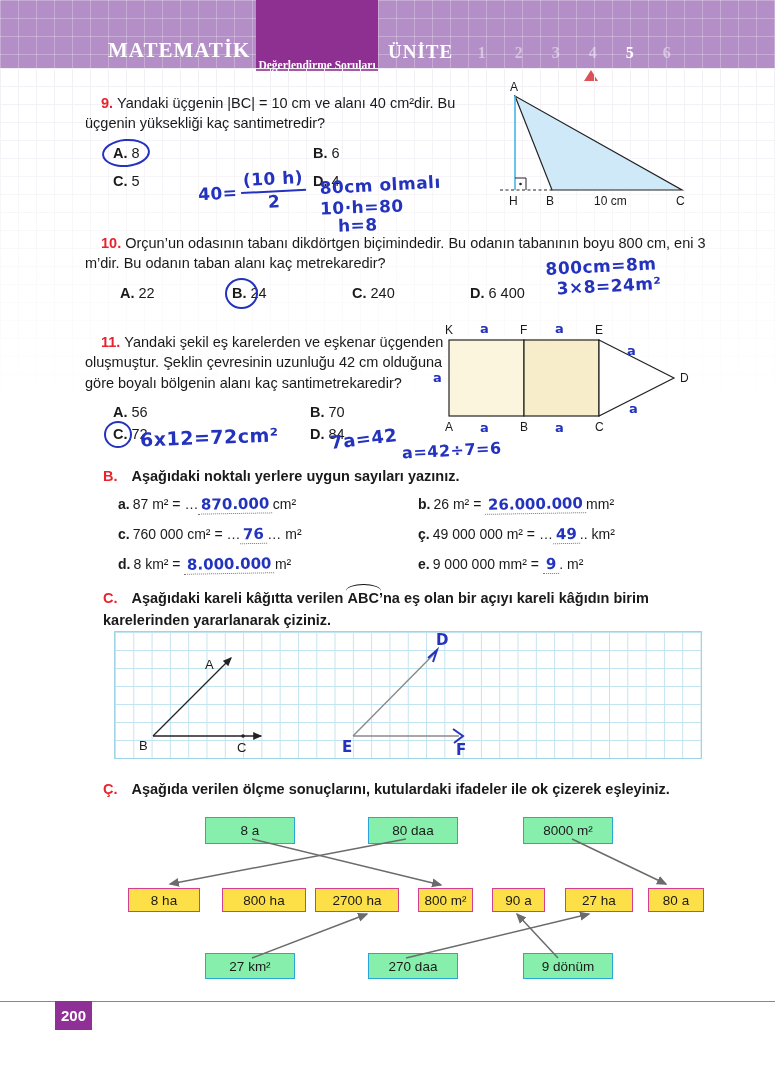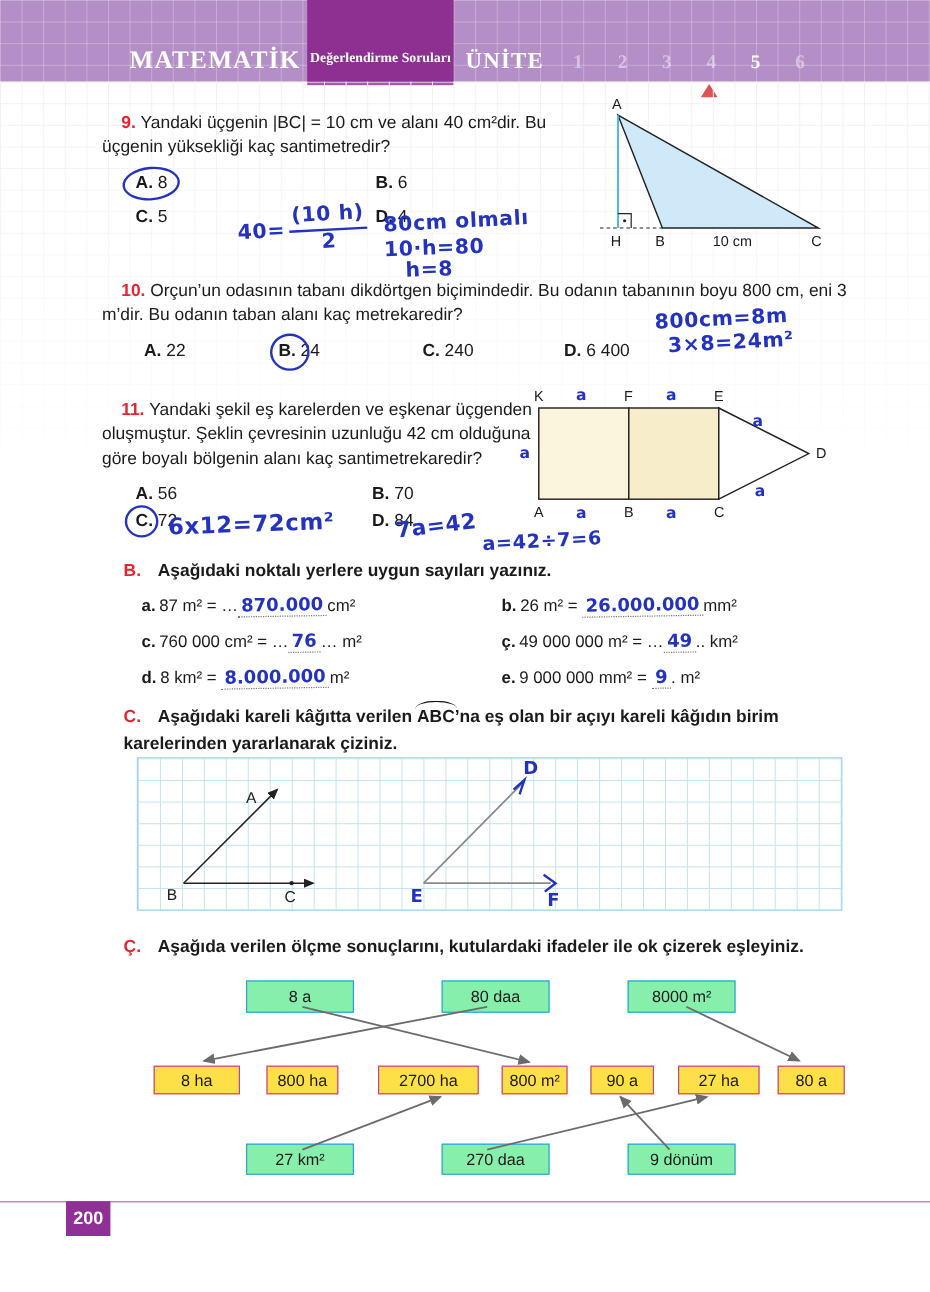--- a/index.html
+++ b/index.html
@@ -5,21 +5,21 @@
   html,body{margin:0;padding:0;background:#fff;}
   .page{position:relative;width:775px;height:1077px;background:#fff;overflow:hidden;
         font-family:"Liberation Sans",sans-serif;color:#1a1a1a;}
   
   .banner{position:absolute;left:0;top:0;width:775px;height:68px;background-color:#b48fc7;
           background-image:linear-gradient(rgba(255,255,255,0.25) 1px,transparent 1px),
                            linear-gradient(90deg,rgba(255,255,255,0.25) 1px,transparent 1px);
           background-size:18px 18px;font-family:Liberation Serif, serif;}
   .brand{position:absolute;left:108px;bottom:5px;font-size:21px;font-weight:bold;color:#fff;letter-spacing:1px;}
   .tabbox{position:absolute;left:256px;top:0;width:122px;height:71px;background:#8e2f92;
-          display:flex;align-items:flex-end;justify-content:center;padding-bottom:16px;box-sizing:border-box;}
+          display:flex;align-items:flex-end;justify-content:center;padding-bottom:0;box-sizing:border-box;}
   .tabbox span{color:#fff;font-size:11.5px;font-weight:bold;white-space:nowrap;}
   .unitbar{position:absolute;left:388px;bottom:5px;display:flex;align-items:baseline;}
   .unit-label{color:#fff;font-weight:bold;font-size:19px;letter-spacing:1px;margin-right:10px;}
   .unit-num{width:37px;text-align:center;font-weight:bold;font-size:16px;color:rgba(255,255,255,0.45);}
   .unit-num.active{color:#fff;}
   .tri-marker{position:absolute;left:584px;top:70px;width:0;height:0;
               border-left:7px solid transparent;border-right:7px solid transparent;border-bottom:11px solid #d42027;}
   
   .faint-grid{position:absolute;left:0;top:68px;width:775px;height:380px;pointer-events:none;
           background-image:linear-gradient(to bottom,rgba(255,255,255,0.2) 0%,#ffffff 90%),
@@ -254,21 +254,21 @@
   <div class="sec" id="sec-match">
     <span class="letter">Ç.</span><span>Aşağıda verilen ölçme sonuçlarını, kutulardaki ifadeler ile ok çizerek eşleyiniz.</span>
   </div>
 
   <div id="match">
     <div class="mbox blue" style="left:205px;top:7px;width:90px;height:27px;">8 a</div>
     <div class="mbox blue" style="left:368px;top:7px;width:90px;height:27px;">80 daa</div>
     <div class="mbox blue" style="left:523px;top:7px;width:90px;height:27px;">8000 m²</div>
 
     <div class="mbox pink" style="left:128px;top:78px;width:72px;height:24px;">8 ha</div>
-    <div class="mbox pink" style="left:222px;top:78px;width:60px;height:24px;">800 ha</div>
+    <div class="mbox pink" style="left:222px;top:78px;width:84px;height:24px;">800 ha</div>
     <div class="mbox pink" style="left:315px;top:78px;width:84px;height:24px;">2700 ha</div>
     <div class="mbox pink" style="left:418px;top:78px;width:55px;height:24px;">800 m²</div>
     <div class="mbox pink" style="left:492px;top:78px;width:53px;height:24px;">90 a</div>
     <div class="mbox pink" style="left:565px;top:78px;width:68px;height:24px;">27 ha</div>
     <div class="mbox pink" style="left:648px;top:78px;width:56px;height:24px;">80 a</div>
 
     <div class="mbox blue" style="left:205px;top:143px;width:90px;height:26px;">27 km²</div>
     <div class="mbox blue" style="left:368px;top:143px;width:90px;height:26px;">270 daa</div>
     <div class="mbox blue" style="left:523px;top:143px;width:90px;height:26px;">9 dönüm</div>
 

